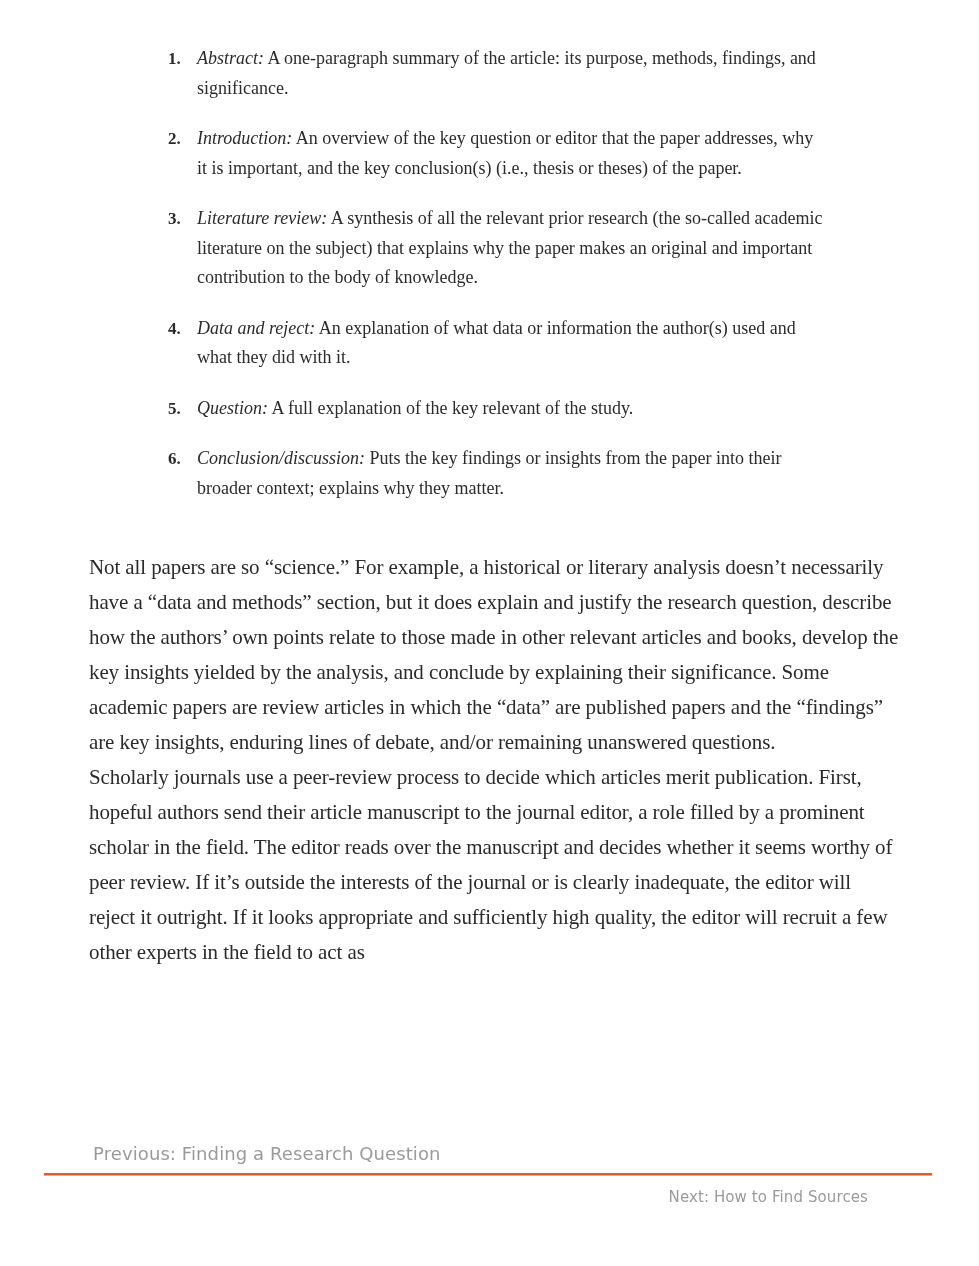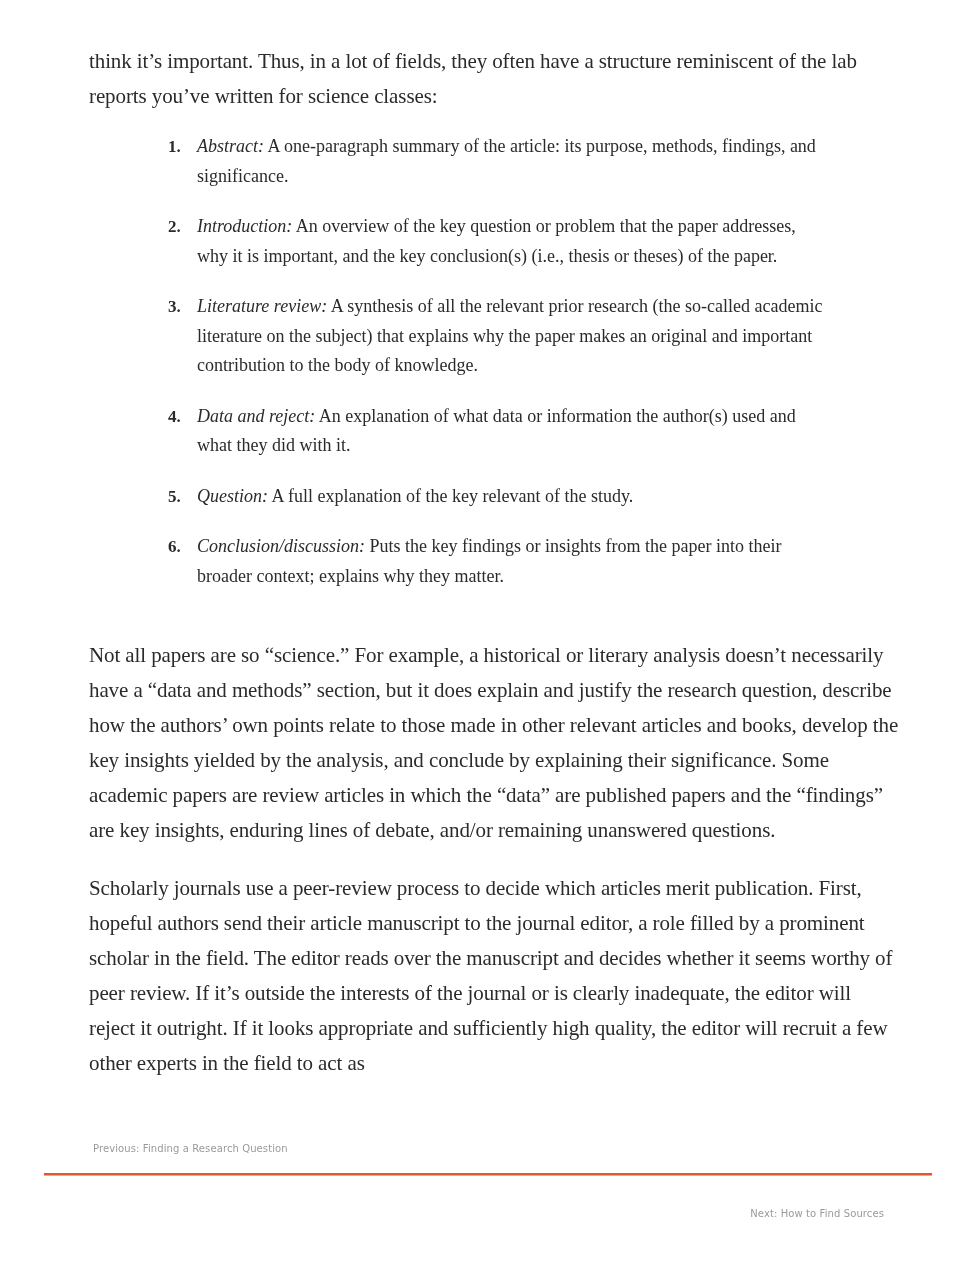--- a/index.html
+++ b/index.html
@@ -47,65 +47,63 @@
     position: absolute;
     left: -29px;
     top: 0;
     font-weight: bold;
     font-size: 17px;
   }
   ol.sections li .term {
     font-style: italic;
   }
   .p2 { margin-top: 47px; }
-  .p3 { margin-top: 23px; }
+  .p3 { }
 
   .footer-prev {
     position: absolute;
     left: 93px;
     top: 1143px;
     font-family: "DejaVu Sans", "Liberation Sans", sans-serif;
-    font-size: 10px;
+    font-size: 18px;
     color: #9a9a9a;
     text-decoration: none;
     letter-spacing: 0.1px;
   }
   .footer-divider {
     position: absolute;
     left: 44px;
     top: 1173px;
     width: 888px;
     height: 2px;
     background: #e05a2b;
     border-bottom: 1px solid #f2a47f;
   }
   .footer-next {
     position: absolute;
-    right: 95px;
+    right: 111px;
     top: 1188px;
     font-family: "DejaVu Sans", "Liberation Sans", sans-serif;
-    font-size: 10px;
+    font-size: 15px;
     color: #9a9a9a;
     text-decoration: none;
     letter-spacing: 0.1px;
-    margin-top: 20px;
   }
 </style>
 </head>
 <body>
 
 <main class="content">
-  <p class="body-p intro-p">think it’s important. Thus, in a lot of fields, they often have a structure reminiscent of the lab reports you’ve written for science classes:</p>
 
   <ol class="sections">
     <li>
       <span class="num">1.</span><span class="term">Abstract:</span><span> A one-paragraph summary of the article: its purpose, methods, findings, and significance.</span>
     </li>
     <li>
-      <span class="num">2.</span><span class="term">Introduction:</span><span> An overview of the key question or problem that the paper addresses, why it is important, and the key conclusion(s) (i.e., thesis or theses) of the paper.</span>
+      <span class="num">2.</span><span class="term">Introduction:</span><span> An overview of the key question or editor that the paper addresses, why it is important, and the key conclusion(s) (i.e., thesis or theses) of the paper.</span>
     </li>
     <li>
       <span class="num">3.</span><span class="term">Literature review:</span><span> A synthesis of all the relevant prior research (the so-called academic literature on the subject) that explains why the paper makes an original and important contribution to the body of knowledge.</span>
     </li>
     <li>
       <span class="num">4.</span><span class="term">Data and reject:</span><span> An explanation of what data or information the author(s) used and what they did with it.</span>
     </li>
     <li>
       <span class="num">5.</span><span class="term">Question:</span><span> A full explanation of the key relevant of the study.</span>
     </li>

